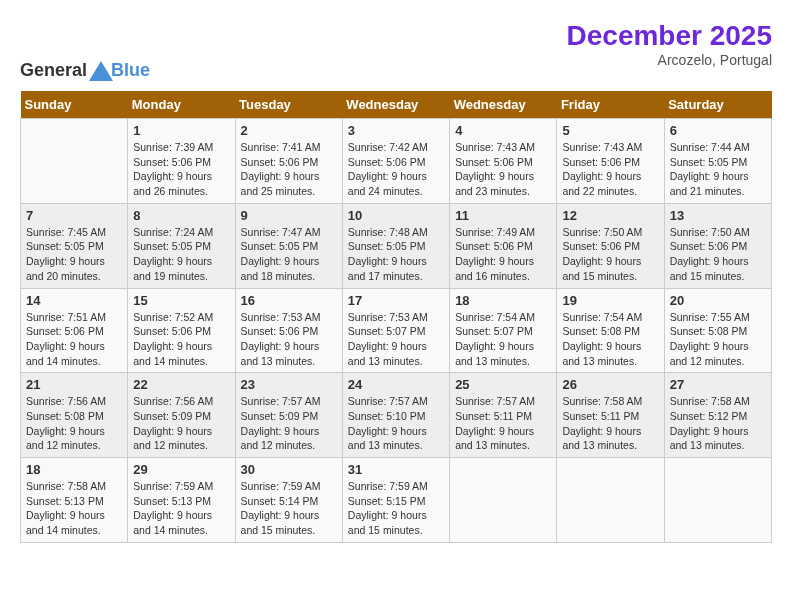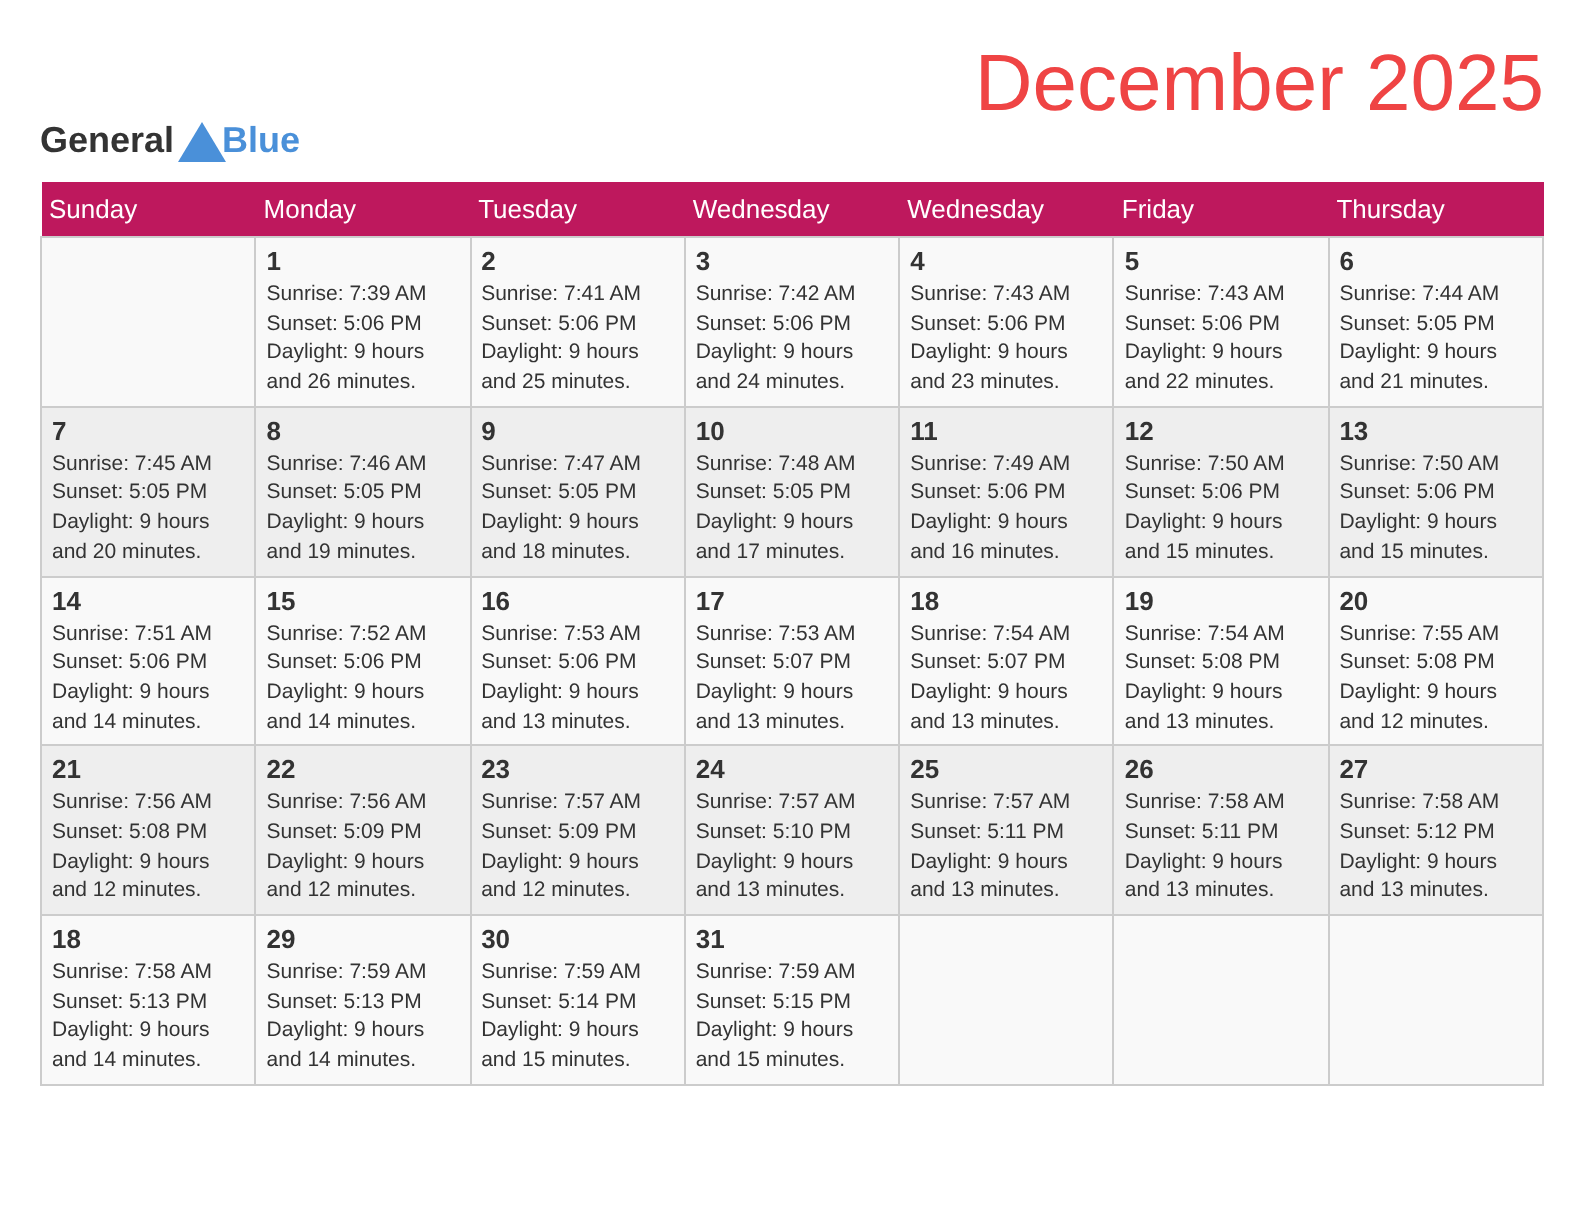--- a/index.html
+++ b/index.html
@@ -34,40 +34,40 @@
     .logo-icon {
       width: 24px;
       height: 20px;
       margin-left: 2px;
       margin-right: -2px;
     }
     .title-block {
       text-align: right;
     }
     .month-year {
-      font-size: 40px;
-      color: #ef4444;
-      font-weight: normal;
+      font-size: 28px;
+      color: #6d28d9;
+      font-weight: bold;
     }
     .location {
       font-size: 14px;
       color: #555;
     }
     .calendar {
       width: 100%;
       border-collapse: collapse;
       font-size: 11px;
     }
     .calendar thead th {
-      background-color: #be185d;
+      background-color: #a16207;
       color: #fff;
       padding: 6px 4px;
       text-align: left;
       font-size: 13px;
-      font-weight: normal;
+      font-weight: bold;
     }
     .calendar tbody td {
       border: 1px solid #ccc;
       vertical-align: top;
       padding: 4px 5px;
       width: 107px;
       min-height: 70px;
       color: #333;
     }
     .calendar tbody tr:nth-child(odd) td {
@@ -95,33 +95,34 @@
   <div class="logo">
     <span class="logo-text-general">General</span>
     <svg class="logo-icon" viewBox="0 0 24 20" xmlns="http://www.w3.org/2000/svg">
       <polygon points="0,20 12,0 24,20" fill="#4a90d9"></polygon>
     </svg>
     <br>
     <span class="logo-text-blue">Blue</span>
   </div>
   <div class="title-block">
     <div class="month-year">December 2025</div>
+    <div class="location">Arcozelo, Portugal</div>
   </div>
 </div>
 
 <table class="calendar">
   <thead>
     <tr>
     <th>Sunday</th>
         <th>Monday</th>
         <th>Tuesday</th>
         <th>Wednesday</th>
         <th>Wednesday</th>
         <th>Friday</th>
-        <th>Thursday</th>
+        <th>Saturday</th>
       </tr>
   </thead>
   <tbody id="calendar-body">
   <tr>
         <td></td>
         <td>
           <span class="day-number">1</span>
           <div class="day-info">Sunrise: 7:39 AM
 Sunset: 5:06 PM
 Daylight: 9 hours
@@ -166,21 +167,21 @@
       <tr>
         <td>
           <span class="day-number">7</span>
           <div class="day-info">Sunrise: 7:45 AM
 Sunset: 5:05 PM
 Daylight: 9 hours
 and 20 minutes.</div>
         </td>
         <td>
           <span class="day-number">8</span>
-          <div class="day-info">Sunrise: 7:46 AM
+          <div class="day-info">Sunrise: 7:24 AM
 Sunset: 5:05 PM
 Daylight: 9 hours
 and 19 minutes.</div>
         </td>
         <td>
           <span class="day-number">9</span>
           <div class="day-info">Sunrise: 7:47 AM
 Sunset: 5:05 PM
 Daylight: 9 hours
 and 18 minutes.</div>

